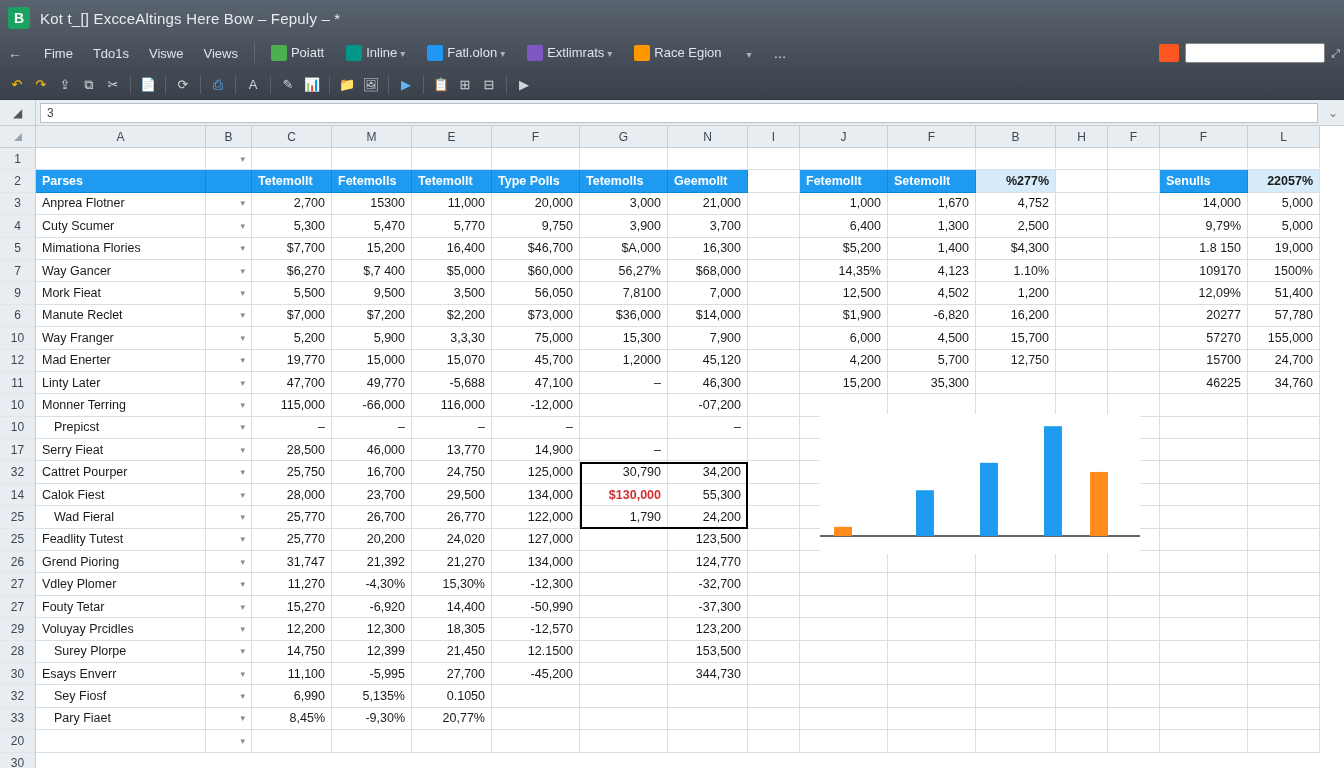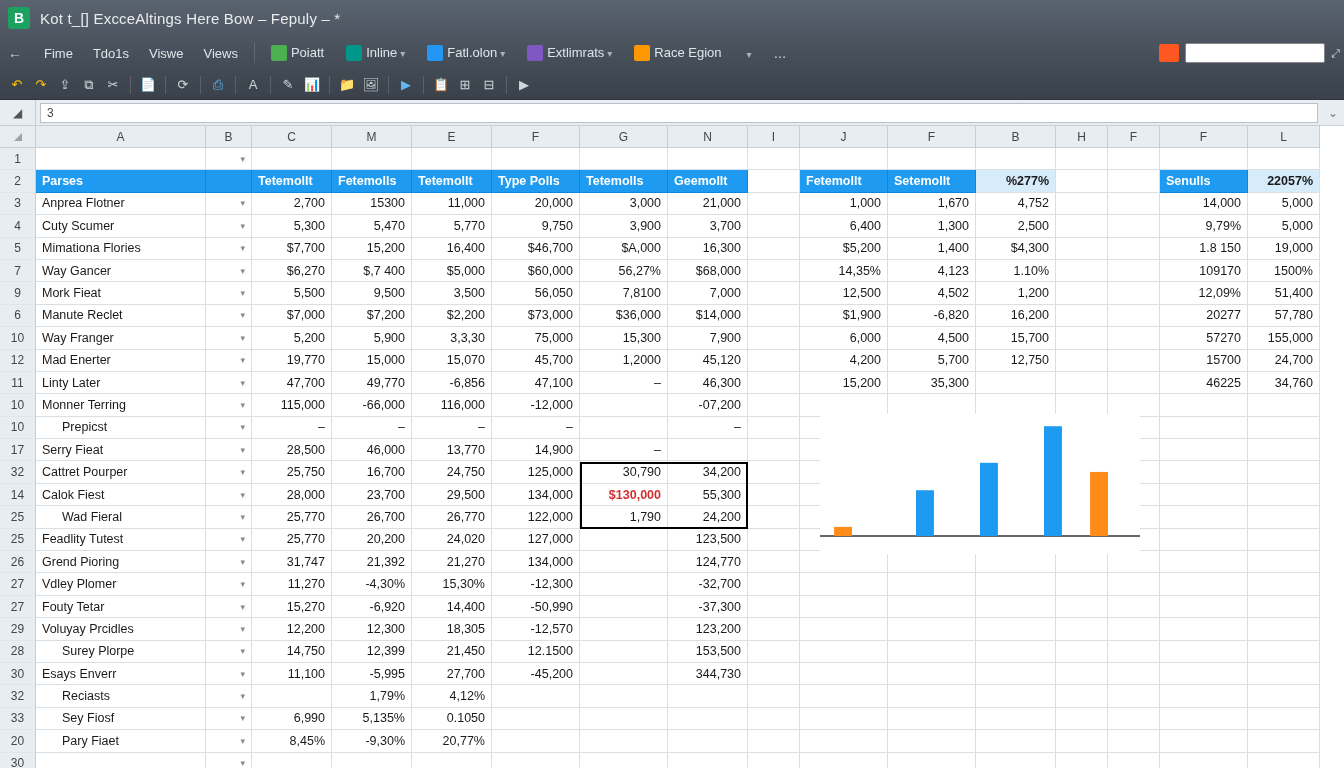--- a/index.html
+++ b/index.html
@@ -51,21 +51,21 @@
 .rowhead { height:22.4px; background:#e8edf2; border-right:1px solid #c7ced6; border-bottom:1px solid #e1e6ec; display:flex; align-items:center; justify-content:center; color:#3d4752; font-size:12px; }
 
 .cells { position:absolute; left:36px; top:22px; }
 .row { display:flex; height:22.4px; }
 .cell { border-right:1px solid #d9dfe6; border-bottom:1px solid #d9dfe6; padding:0 6px; display:flex; align-items:center; overflow:hidden; white-space:nowrap; font-size:12.5px; color:#1a1a1a; }
 .cell.r { justify-content:flex-end; }
 .cell.hdr { background:#1e9bf0; color:#fff; font-weight:600; border-right:1px solid #1086db; border-bottom:1px solid #1086db; }
 .cell.hdr2 { background:#d6ecfb; color:#1a1a1a; font-weight:600;padding-left:48px; }
 .cell.drop::after { content:"▾"; font-size:9px; color:#888; margin-left:auto; }
 .cell.red { color:#d32f2f; font-weight:600; }
-.cell.indent { padding-left:26px; }
+.cell.indent { padding-left:18px; }
 
 
 .selrect { position:absolute; border:2px solid #000; pointer-events:none; z-index:3; }
 
 
 .chart { position:absolute; background:#fff; }
 .chart svg { display:block; }
 
 
 </style>
@@ -369,21 +369,21 @@
         <div class="cell r" style="width: 52px;"></div>
         <div class="cell r" style="width: 52px;"></div>
         <div class="cell r" style="width: 88px;">15700</div>
         <div class="cell r" style="width: 72px;">24,700</div>
       </div>
       <div class="row">
         <div class="cell" style="width: 170px;">Linty Later</div>
         <div class="cell drop" style="width: 46px;"></div>
         <div class="cell r" style="width: 80px;">47,700</div>
         <div class="cell r" style="width: 80px;">49,770</div>
-        <div class="cell r" style="width: 80px;">-6,856</div>
+        <div class="cell r" style="width: 80px;">-5,688</div>
         <div class="cell r" style="width: 88px;">47,100</div>
         <div class="cell r" style="width: 88px;">–</div>
         <div class="cell r" style="width: 80px;">46,300</div>
         <div class="cell r" style="width: 52px;"></div>
         <div class="cell r" style="width: 88px;">15,200</div>
         <div class="cell r" style="width: 88px;">35,300</div>
         <div class="cell r" style="width: 80px;"></div>
         <div class="cell r" style="width: 52px;"></div>
         <div class="cell r" style="width: 52px;"></div>
         <div class="cell r" style="width: 88px;">46225</div>
@@ -607,38 +607,20 @@
       </div>
       <div class="row">
         <div class="cell" style="width: 170px;">Esays Enverr</div>
         <div class="cell drop" style="width: 46px;"></div>
         <div class="cell r" style="width: 80px;">11,100</div>
         <div class="cell r" style="width: 80px;">-5,995</div>
         <div class="cell r" style="width: 80px;">27,700</div>
         <div class="cell r" style="width: 88px;">-45,200</div>
         <div class="cell r" style="width: 88px;"></div>
         <div class="cell r" style="width: 80px;">344,730</div>
-        <div class="cell r" style="width: 52px;"></div>
-        <div class="cell r" style="width: 88px;"></div>
-        <div class="cell r" style="width: 88px;"></div>
-        <div class="cell r" style="width: 80px;"></div>
-        <div class="cell r" style="width: 52px;"></div>
-        <div class="cell r" style="width: 52px;"></div>
-        <div class="cell r" style="width: 88px;"></div>
-        <div class="cell r" style="width: 72px;"></div>
-      </div>
-      <div class="row">
-        <div class="cell indent" style="width: 170px;">Reciasts</div>
-        <div class="cell drop" style="width: 46px;"></div>
-        <div class="cell r" style="width: 80px;"></div>
-        <div class="cell r" style="width: 80px;">1,79%</div>
-        <div class="cell r" style="width: 80px;">4,12%</div>
-        <div class="cell r" style="width: 88px;"></div>
-        <div class="cell r" style="width: 88px;"></div>
-        <div class="cell r" style="width: 80px;"></div>
         <div class="cell r" style="width: 52px;"></div>
         <div class="cell r" style="width: 88px;"></div>
         <div class="cell r" style="width: 88px;"></div>
         <div class="cell r" style="width: 80px;"></div>
         <div class="cell r" style="width: 52px;"></div>
         <div class="cell r" style="width: 52px;"></div>
         <div class="cell r" style="width: 88px;"></div>
         <div class="cell r" style="width: 72px;"></div>
       </div>
       <div class="row">

